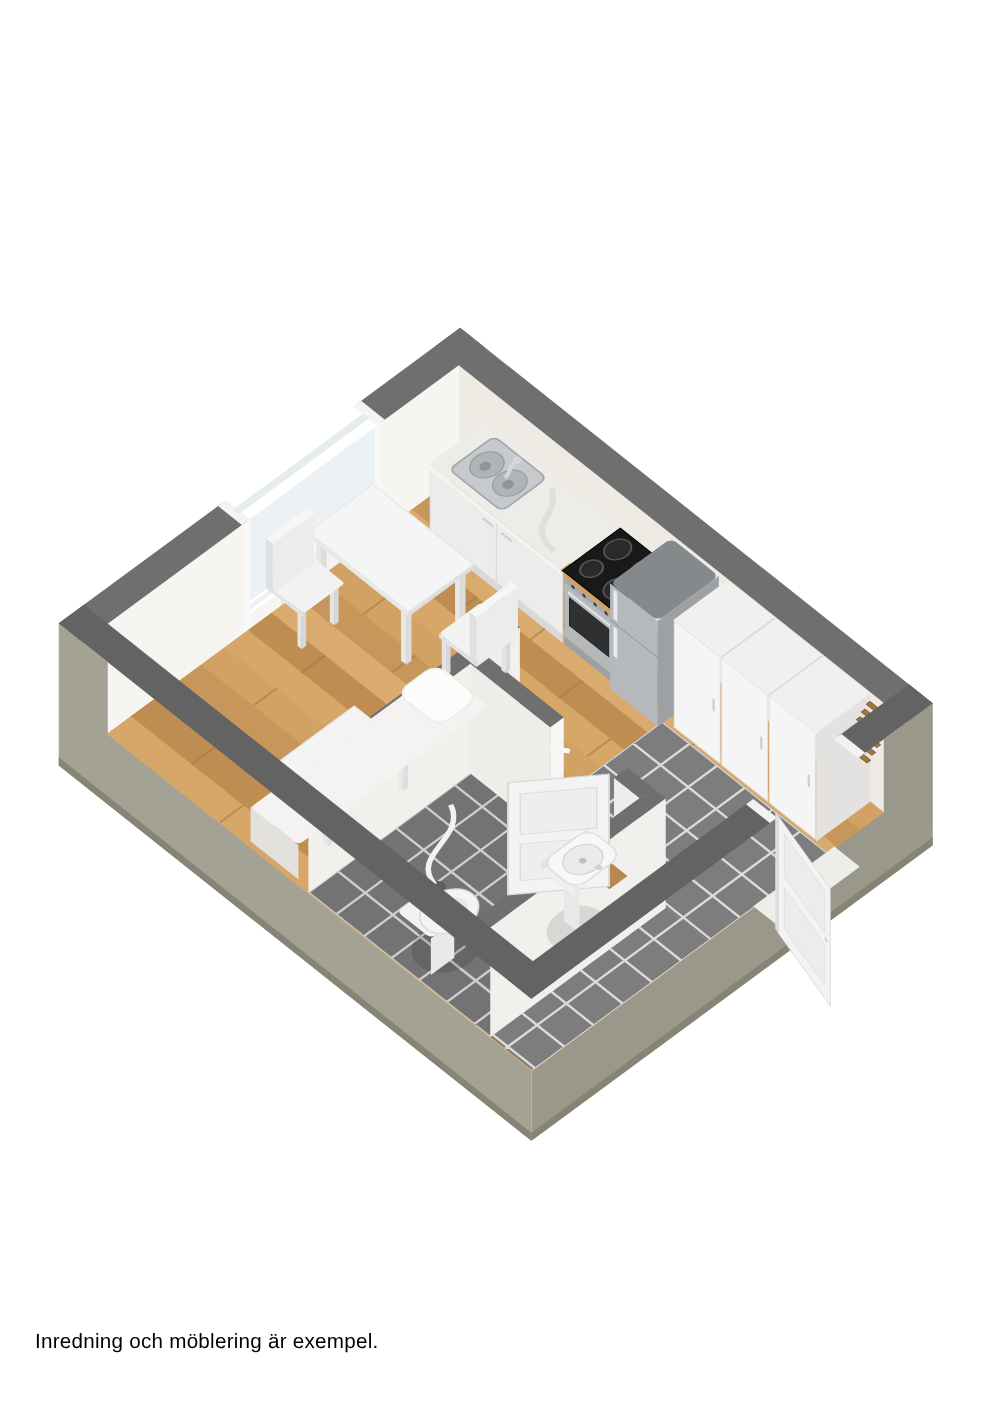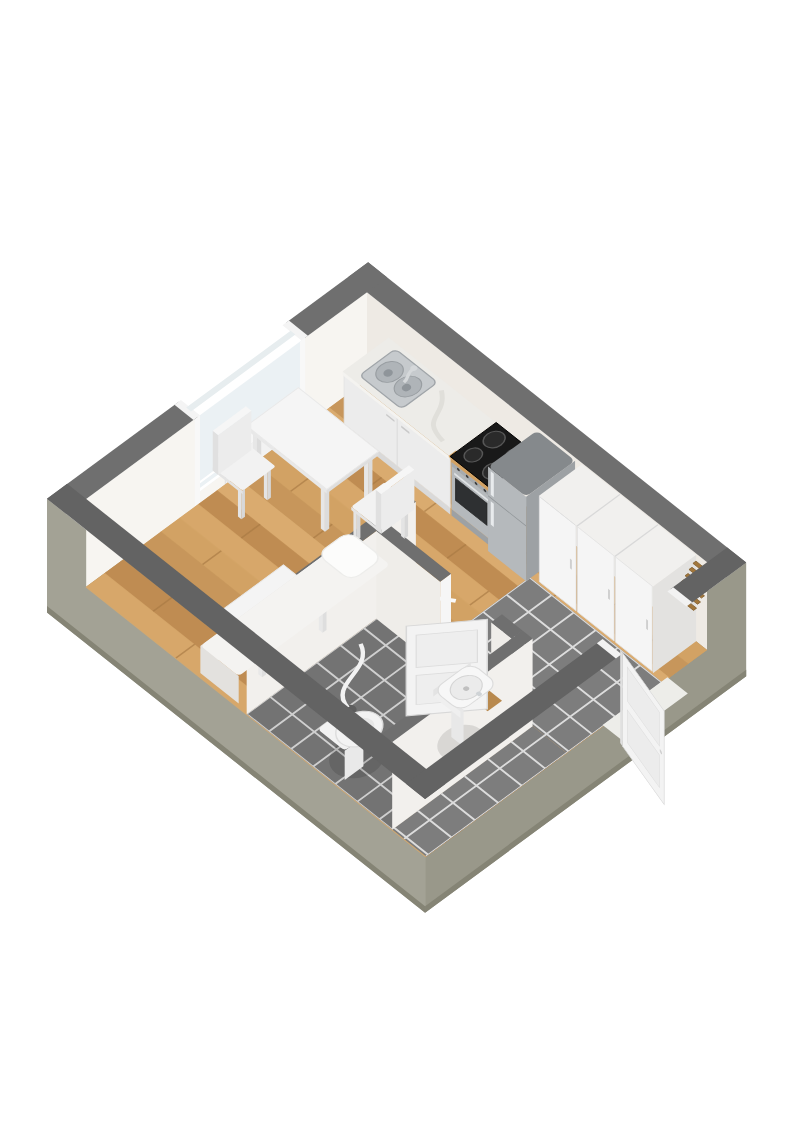--- a/index.html
+++ b/index.html
@@ -442,13 +442,14 @@
         </g>
       </g>
       <clipPath id="clipHall">
         <rect x="3.05" y="0.62" width="1.95" height="1.33"></rect>
         <rect x="4.5" y="1.95" width="0.5" height="1.95"></rect>
       </clipPath>
       <clipPath id="clipBath">
         <rect x="2.36" y="1.95" width="2.14" height="1.95"></rect>
       </clipPath>
     </svg>
+  <div class="caption">Inredning och möblering är exempel.</div>
 </div>
 
 </body></html>

